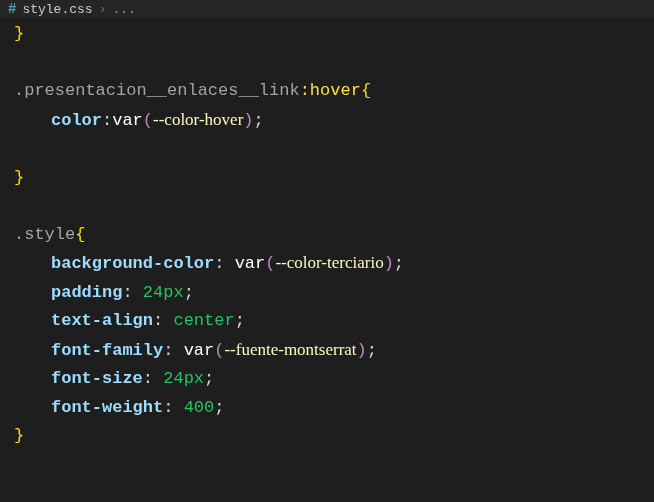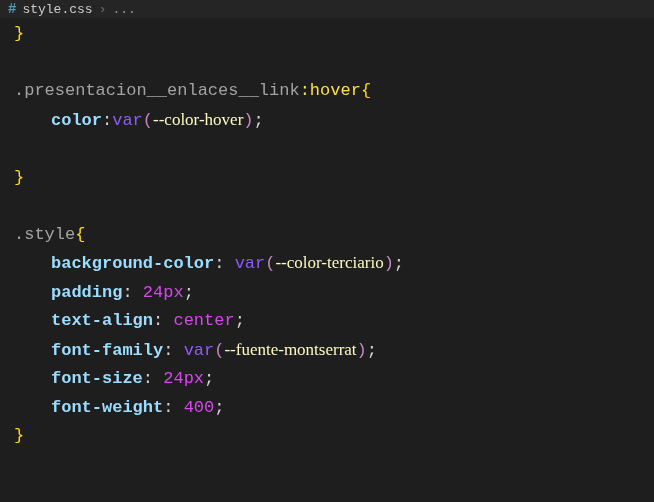--- a/index.html
+++ b/index.html
@@ -41,25 +41,25 @@
   .indent-guide {
     display: inline-block;
     border-left: 1px solid #404040;
     width: 0;
     margin-right: 0;
   }
   .sel { color: #a3a3a3; }
   .pseudo { color: #fde047; }
   .prop { color: #9cdcfe; font-weight: bold; }
   .colon { color: #d4d4d4; }
-  .func { color: #8b5cf6; text-align: right; }
+  .func { color: #ffffff; text-align: right; }
   .paren { color: #c586c0; }
   .varname { color: #fef9c3; font-family: Liberation Serif, serif; }
-  .num { color: #d946ef; }
-  .ident { color: #d946ef; }
+  .num { color: #22c55e; }
+  .ident { color: #22c55e; }
   .punct { color: #d4d4d4; }
   .brace { color: #ffd710; }
   .pad { display:inline-block; width:36px; }
 </style>
 </head>
 <body>
 
 <div class="tab-bar">
   <span class="tab-icon">#</span>
   <span class="tab-name">style.css</span>

